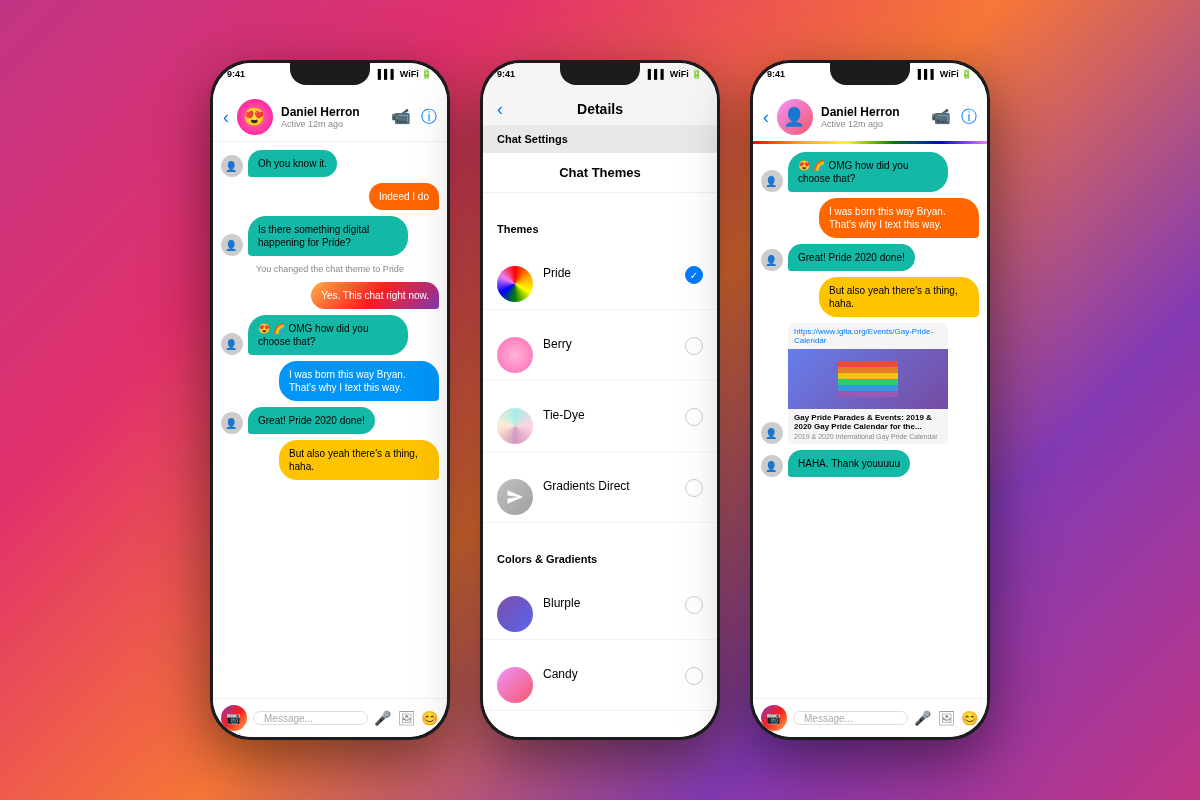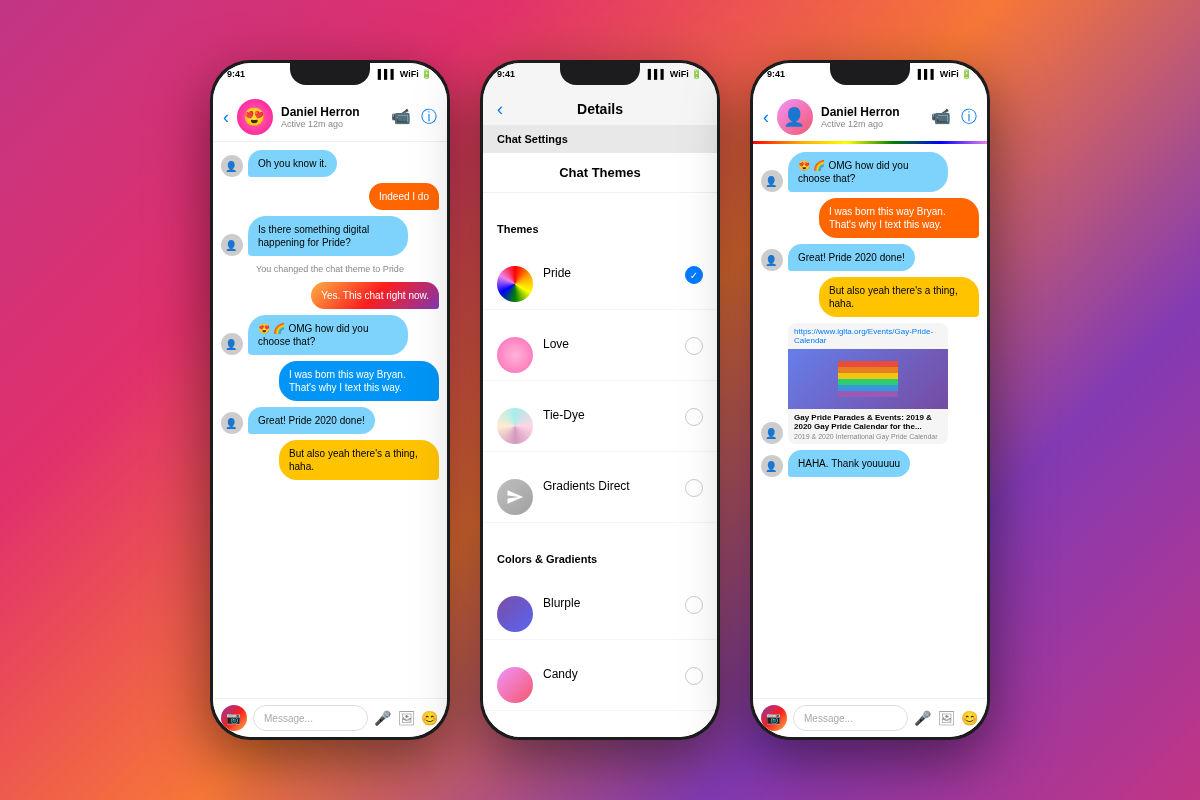--- a/index.html
+++ b/index.html
@@ -128,21 +128,21 @@
     }
 
     .bubble {
       max-width: 160px;
       padding: 7px 10px;
       border-radius: 18px;
       font-size: 10px;
       line-height: 1.3;
     }
     .bubble.left-bubble {
-      background: #7dd3fc;
+      background: #14b8a6;
       border-bottom-left-radius: 4px;
       color: #000;
     }
     .bubble.right-bubble {
       background: #ff6600;
       border-bottom-right-radius: 4px;
       color: #fff;
     }
 
     .system-msg {
@@ -167,21 +167,21 @@
       border-radius: 50%;
       background: linear-gradient(135deg, #833ab4, #fd1d1d, #fcb045);
       display: flex;
       align-items: center;
       justify-content: center;
       color: #fff;
       font-size: 12px;
     }
     .input-field {
       flex: 1;
-      height: 26px;
+      height: 14px;
       border-radius: 13px;
       border: 1px solid #ddd;
       padding: 0 10px;
       font-size: 10px;
       color: #aaa;
       display: flex;
       align-items: center;
     }
     .input-icons { display: flex; gap: 6px; font-size: 14px; color: #888; }
 
@@ -401,21 +401,21 @@
       <div class="themes-title-row">Chat Themes</div>
       <div class="themes-section-label">Themes</div>
 
       <div class="theme-item">
         <div class="theme-icon pride-icon"></div>
         <span class="theme-name">Pride</span>
         <div class="theme-radio selected">✓</div>
       </div>
       <div class="theme-item">
         <div class="theme-icon love-icon"></div>
-        <span class="theme-name">Love</span>
+        <span class="theme-name">Berry</span>
         <div class="theme-radio"></div>
       </div>
       <div class="theme-item">
         <div class="theme-icon tiedye-icon"></div>
         <span class="theme-name">Tie-Dye</span>
         <div class="theme-radio"></div>
       </div>
       <div class="theme-item">
         <div class="theme-icon direct-icon">
           <svg width="18" height="18" viewBox="0 0 24 24" fill="white">

